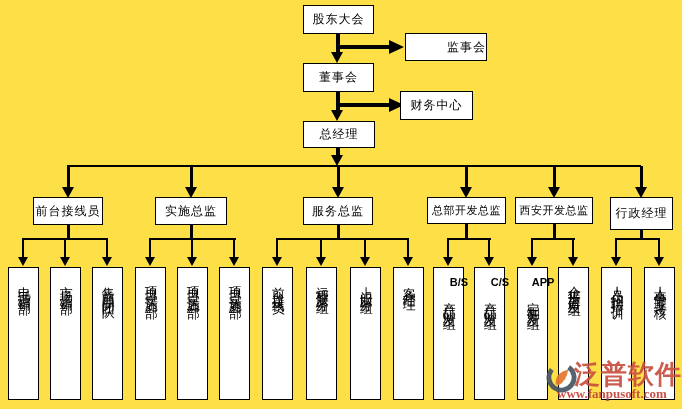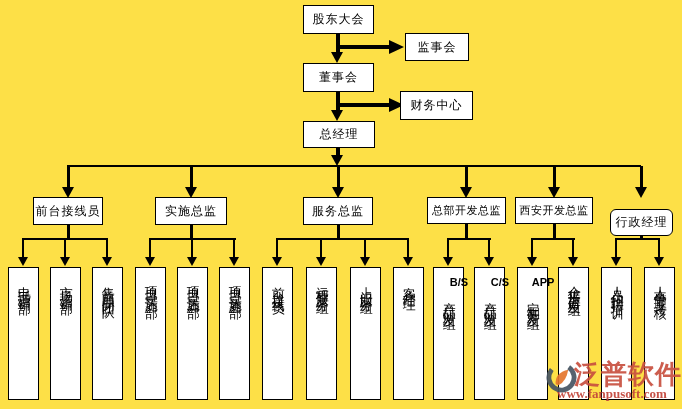--- a/index.html
+++ b/index.html
@@ -112,21 +112,21 @@
   <div class="vline" style="left:640px;top:224px;width:3px;height:15px;"></div>
   <div class="hline" style="left:615px;top:238px;width:45px;height:2px;"></div>
   <div class="vline" style="left:615px;top:239px;width:2px;height:19px;"></div>
   <div class="ads" style="left:611px;top:257px;"></div>
   <div class="vline" style="left:658px;top:239px;width:2px;height:19px;"></div>
   <div class="ads" style="left:654px;top:257px;"></div>
 
   <div class="hbox" style="left:303px;top:5px;width:71px;height:29px;">
     <span>股东大会</span>
   </div>
-  <div class="hbox" style="left:405px;top:33px;width:64px;height:28px;">
+  <div class="hbox" style="left:405px;top:33px;width:82px;height:28px;justify-content:flex-end;">
     <span>监事会</span>
   </div>
   <div class="hbox" style="left:303px;top:63px;width:71px;height:29px;">
     <span>董事会</span>
   </div>
   <div class="hbox" style="left:400px;top:91px;width:73px;height:29px;">
     <span>财务中心</span>
   </div>
   <div class="hbox" style="left:303px;top:121px;width:72px;height:27px;">
     <span>总经理</span>
@@ -140,21 +140,21 @@
   </div>
   <div class="hbox" style="left:303px;top:197px;width:70px;height:28px;">
     <span>服务总监</span>
   </div>
   <div class="hbox" style="left:427px;top:197px;width:79px;height:27px;font-size:11px;letter-spacing:0.5px;">
     <span>总部开发总监</span>
   </div>
   <div class="hbox" style="left:515px;top:197px;width:78px;height:27px;font-size:11px;letter-spacing:0.5px;">
     <span>西安开发总监</span>
   </div>
-  <div class="hbox" style="left:610px;top:209px;width:63px;height:27px;border-radius:6px;">
+  <div class="hbox" style="left:610px;top:197px;width:63px;height:33px;">
     <span>行政经理</span>
   </div>
 
   <div class="vbox" style="left:8px;">
     <span class="vtext">电话营销部</span>
   </div>
   <div class="vbox" style="left:50px;">
     <span class="vtext">市场营销部</span>
   </div>
   <div class="vbox" style="left:92px;">

